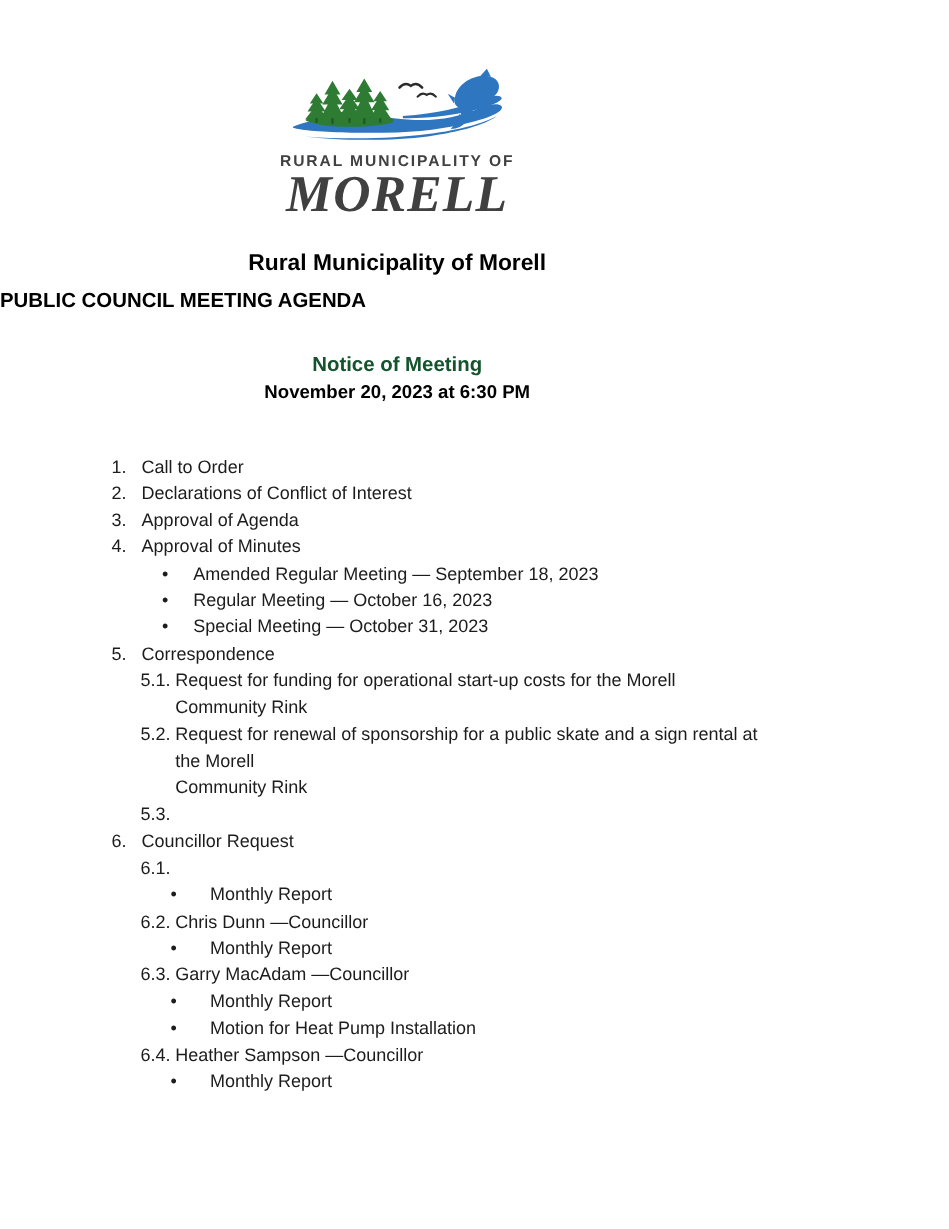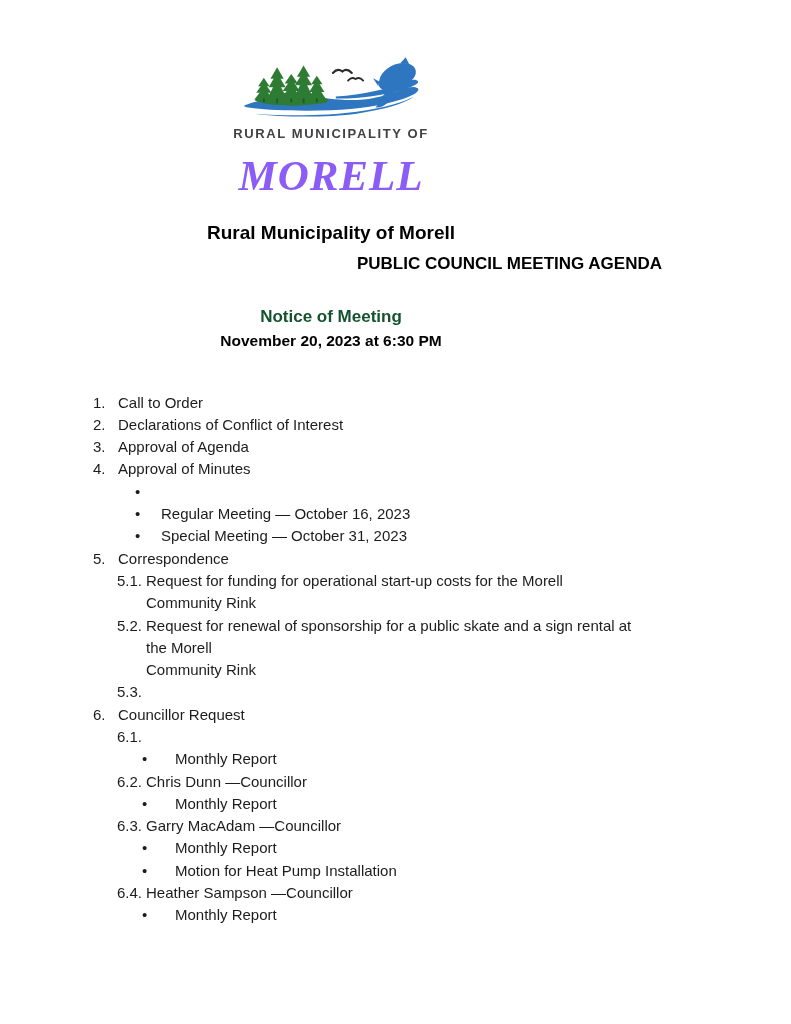--- a/index.html
+++ b/index.html
@@ -23,27 +23,27 @@
     margin-top: 1px;
     white-space: nowrap;
   }
   .org-name {
     font-family: "Liberation Serif", serif;
     font-style: italic;
     font-weight: bold;
     font-size: 43px;
     line-height: 0.92;
     letter-spacing: 1px;
-    color: #8b5cf6;
-    margin-top: 15px;
+    color: #404040;
+    margin-top: 2px;
     white-space: nowrap;
   }
   
   .doc-title   { text-align: center; font-weight: bold; font-size: 19px;   margin-top: 26px; color: #000; }
-  .doc-subtitle{ text-align: right; font-weight: bold; font-size: 17px;   margin-top: 10px; color: #000; }
+  .doc-subtitle{ text-align: left; font-weight: bold; font-size: 17px;   margin-top: 10px; color: #000; }
   .notice-title{ text-align: center; font-weight: bold; font-size: 17px;   margin-top: 33px; color: #14532d; }
   .notice-line { text-align: center; font-weight: bold; font-size: 15.5px; margin-top: 5px; color: #000; }
   
   .agenda { margin-top: 42px; font-size: 15px; line-height: 22.3px; color: #1c1c1c; }
   .row  { display: flex; }
   .row .marker { flex: none; }
   .row .text   { white-space: pre-line; margin-right: 24px; }
   .num     { margin-left: 93px;  }  .num .marker     { width: 25px; }
   .sub     { margin-left: 117px; }  .sub .marker     { width: 29px; }
   .bullet1 { margin-left: 135px; }  .bullet1 .marker { width: 26px; }
@@ -122,20 +122,21 @@
       <div class="row num">
         <span class="marker">3.</span>
         <span class="text">Approval of Agenda</span>
       </div>
       <div class="row num">
         <span class="marker">4.</span>
         <span class="text">Approval of Minutes</span>
       </div>
       <div class="row bullet1">
         <span class="marker">•</span>
+        <span class="text">Amended Regular Meeting — September 18, 2023</span>
       </div>
       <div class="row bullet1">
         <span class="marker">•</span>
         <span class="text">Regular Meeting — October 16, 2023</span>
       </div>
       <div class="row bullet1">
         <span class="marker">•</span>
         <span class="text">Special Meeting — October 31, 2023</span>
       </div>
       <div class="row num">

